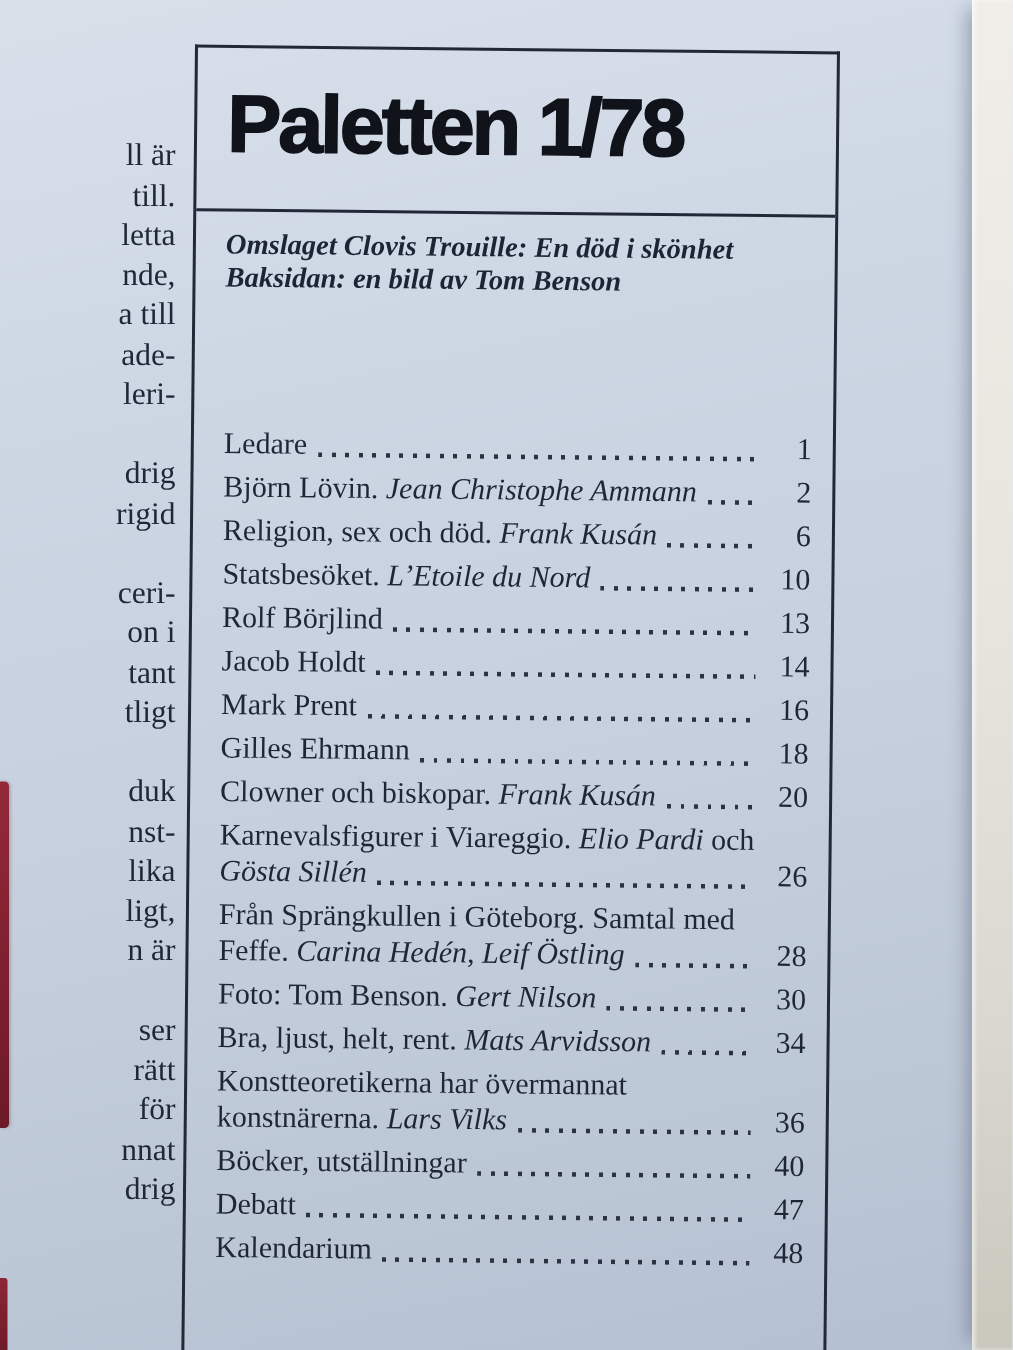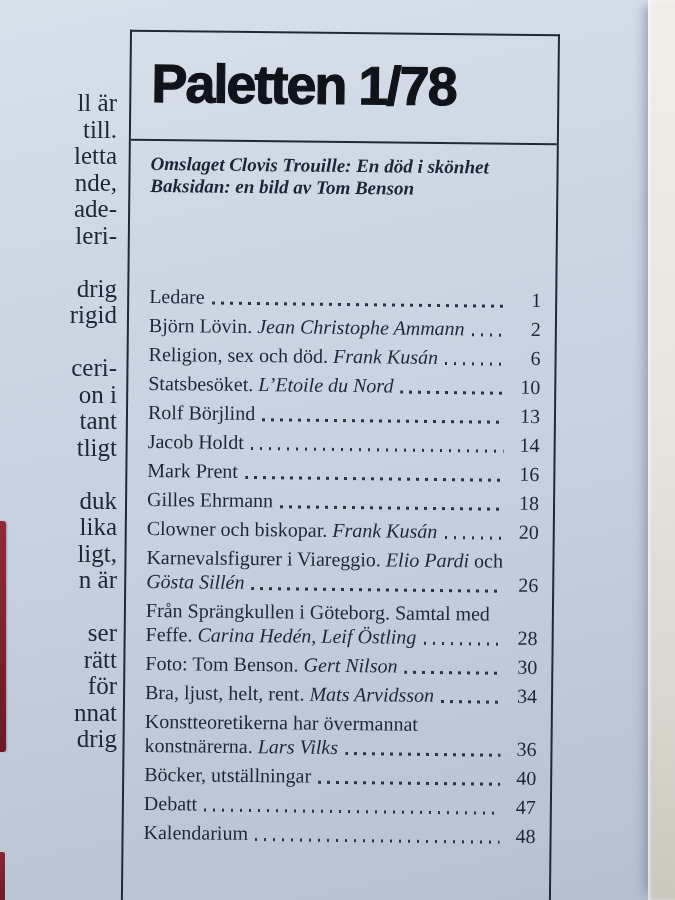--- a/index.html
+++ b/index.html
@@ -4,21 +4,21 @@
 <style>
   html,body{margin:0;padding:0;}
   body{
     width:675px;height:900px;overflow:hidden;position:relative;
     background:linear-gradient(168deg,#d8e0ea 0%,#cdd7e4 28%,#c6d0de 55%,#bdc8d7 80%,#b4c0d0 100%);
     font-family:"Liberation Serif", serif;
   }
   
   .left-page{
     position:absolute;left:0;top:90px;width:117px;padding-right:3px;
-    text-align:right;color:#202838;font-size:25px;
+    text-align:right;color:#202838;font-size:21px;
   }
   .lline{height:26.5px;line-height:26.5px;white-space:nowrap;}
   
   .red-mark{position:absolute;left:0;}
   .red1{top:521px;width:6px;height:231px;
     background:linear-gradient(180deg,#93293a,#7c1f2e 60%,#6c1a28);
     border-radius:0 3px 3px 0;box-shadow:1px 0 2px rgba(60,20,30,.25);}
   .red2{top:852px;width:5px;height:48px;
     background:linear-gradient(180deg,#8c2534,#701c2a);border-radius:0 2px 0 0;}
   
@@ -61,20 +61,21 @@
 <div class="left-page">
 
     <div class="lline">ll är</div>
 
     <div class="lline">till.</div>
 
     <div class="lline">letta</div>
 
     <div class="lline">nde,</div>
 
+    <div class="lline">a till</div>
 
     <div class="lline">ade-</div>
 
     <div class="lline">leri-</div>
 
     <div class="lline"></div>
 
     <div class="lline">drig</div>
 
 
@@ -89,20 +90,21 @@
 
     <div class="lline">tant</div>
 
     <div class="lline">tligt</div>
 
     <div class="lline"></div>
 
 
     <div class="lline">duk</div>
 
+    <div class="lline">nst-</div>
 
     <div class="lline">lika</div>
 
     <div class="lline">ligt,</div>
 
     <div class="lline">n är</div>
 
     <div class="lline"></div>
 
     <div class="lline">ser</div>

